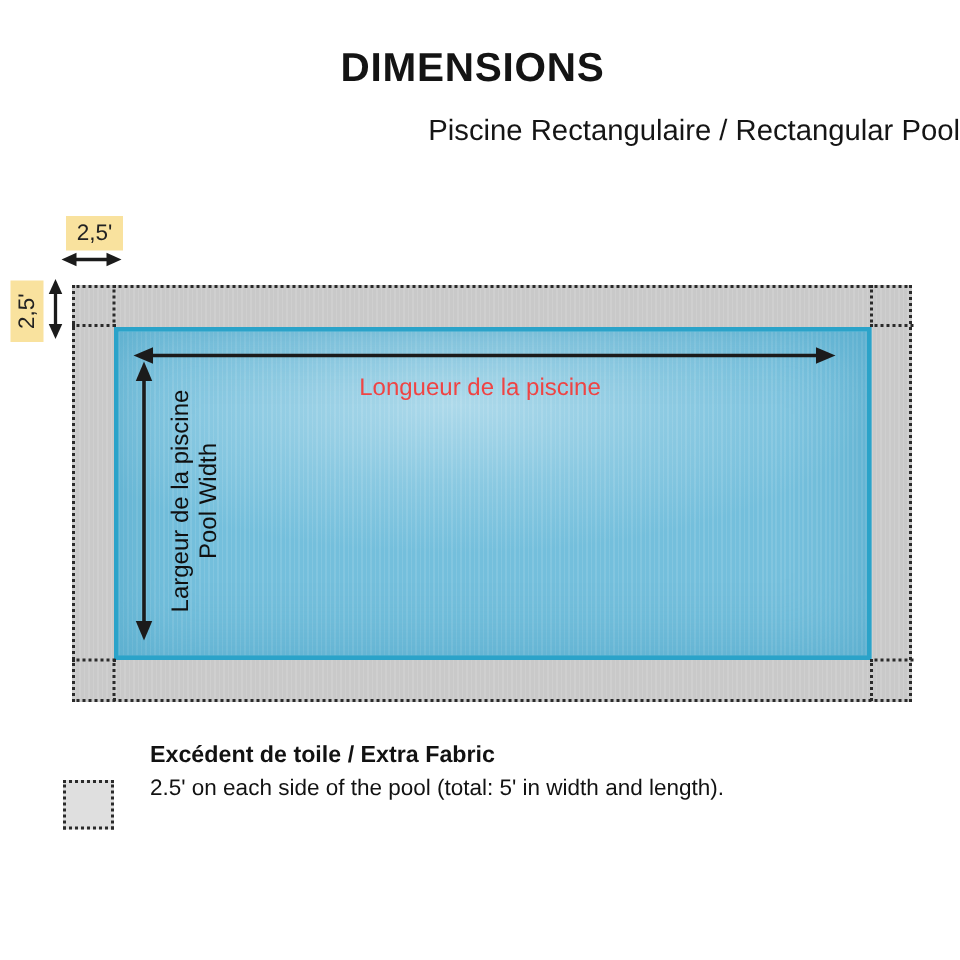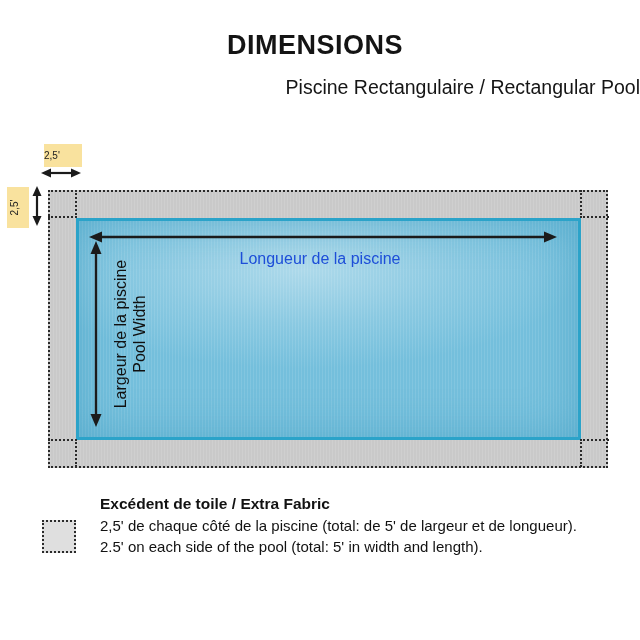--- a/index.html
+++ b/index.html
@@ -26,22 +26,22 @@
     text-align:center;font-size:27px;font-weight:800;letter-spacing:.5px;color:#141414;
   }
   .subtitle{
     position:absolute;left:0;top:76px;width:640px;
     text-align:right;font-size:19.5px;font-weight:400;color:#151515;
   }
 
   
   .tag{
     position:absolute;background:var(--label-bg,#F9E29E);
-    display:flex;align-items:center;
-    font-size:10px;color:#222;
+    display:flex;align-items:center;justify-content:center;
+    font-size:15px;color:#222;
   }
   .tag-top{left:44px;top:144px;width:38px;height:23px;}
   .tag-left{left:7px;top:187px;width:22px;height:41px;}
   .tag-left .rot{transform:rotate(-90deg);white-space:nowrap;}
 
   
   .fabric{
     position:absolute;left:48px;top:190px;width:560px;height:278px;
     background:
       repeating-linear-gradient(90deg, rgba(255,255,255,.10) 0 1px, rgba(0,0,0,0) 1px 3px),
@@ -67,21 +67,21 @@
   .br-v{left:580px;top:439px;} .br-h{left:580px;top:439px;}
 
   svg.arrow{position:absolute;color:var(--arrow,#1B1B1B);display:block;}
   .arrow-top{left:40px;top:167px;}
   .arrow-left{left:31px;top:185px;}
   .arrow-length{left:88px;top:230px;}
   .arrow-width{left:89px;top:240px;}
 
   .length-label{
     position:absolute;left:170px;top:249px;width:300px;
-    text-align:center;font-size:16px;line-height:19px;color:#1d4ed8;
+    text-align:center;font-size:16px;line-height:19px;color:#ef4444;
   }
   .width-label-wrap{
     position:absolute;left:106px;top:243px;width:48px;height:182px;
     display:flex;align-items:center;justify-content:center;
   }
   .width-label{
     transform:rotate(-90deg);white-space:nowrap;
     text-align:center;font-size:16px;line-height:19px;color:#101010;
   }
 
@@ -158,18 +158,17 @@
   <div class="width-label-wrap">
     <div class="width-label">
       <div>Largeur de la piscine</div>
       <div>Pool Width</div>
     </div>
   </div>
 
   <div class="legend-swatch"></div>
   <div class="legend-text">
     <div class="legend-heading">Excédent de toile /  Extra Fabric</div>
-    <div>2,5' de chaque côté de la piscine (total: de 5' de largeur et de longueur).</div>
     <div>2.5' on each side of the pool (total: 5' in width and length).</div>
   </div>
 
 
 </div>
 
 </body></html>

